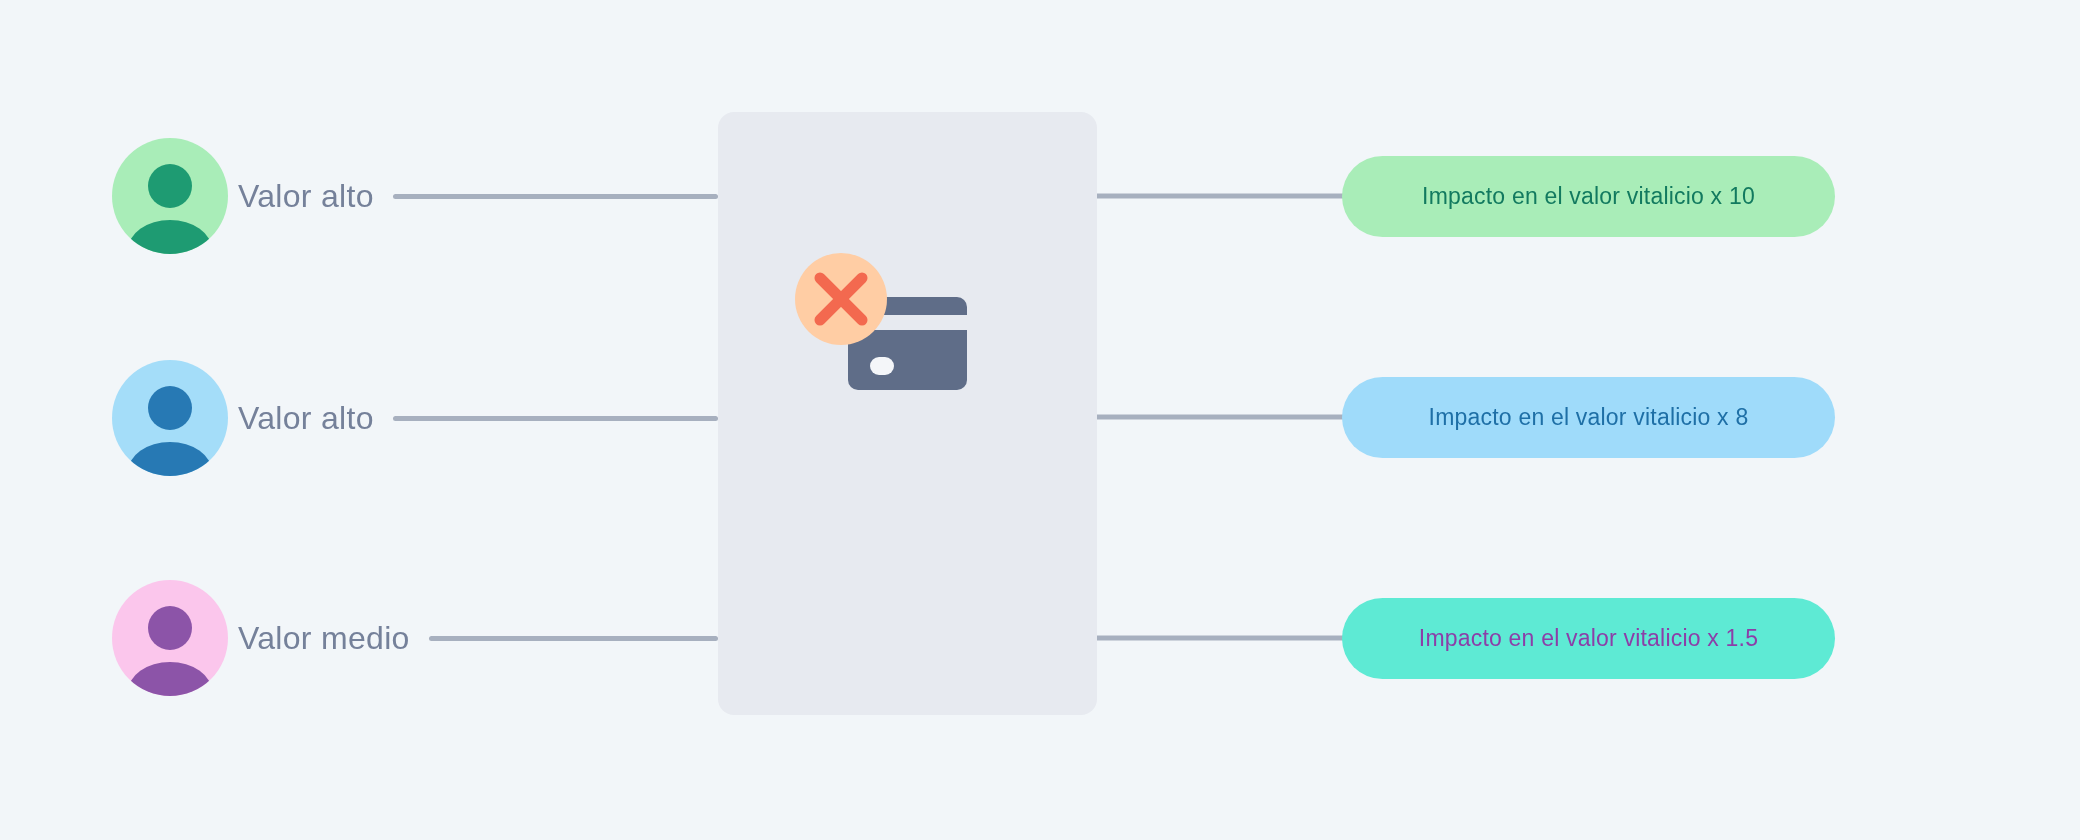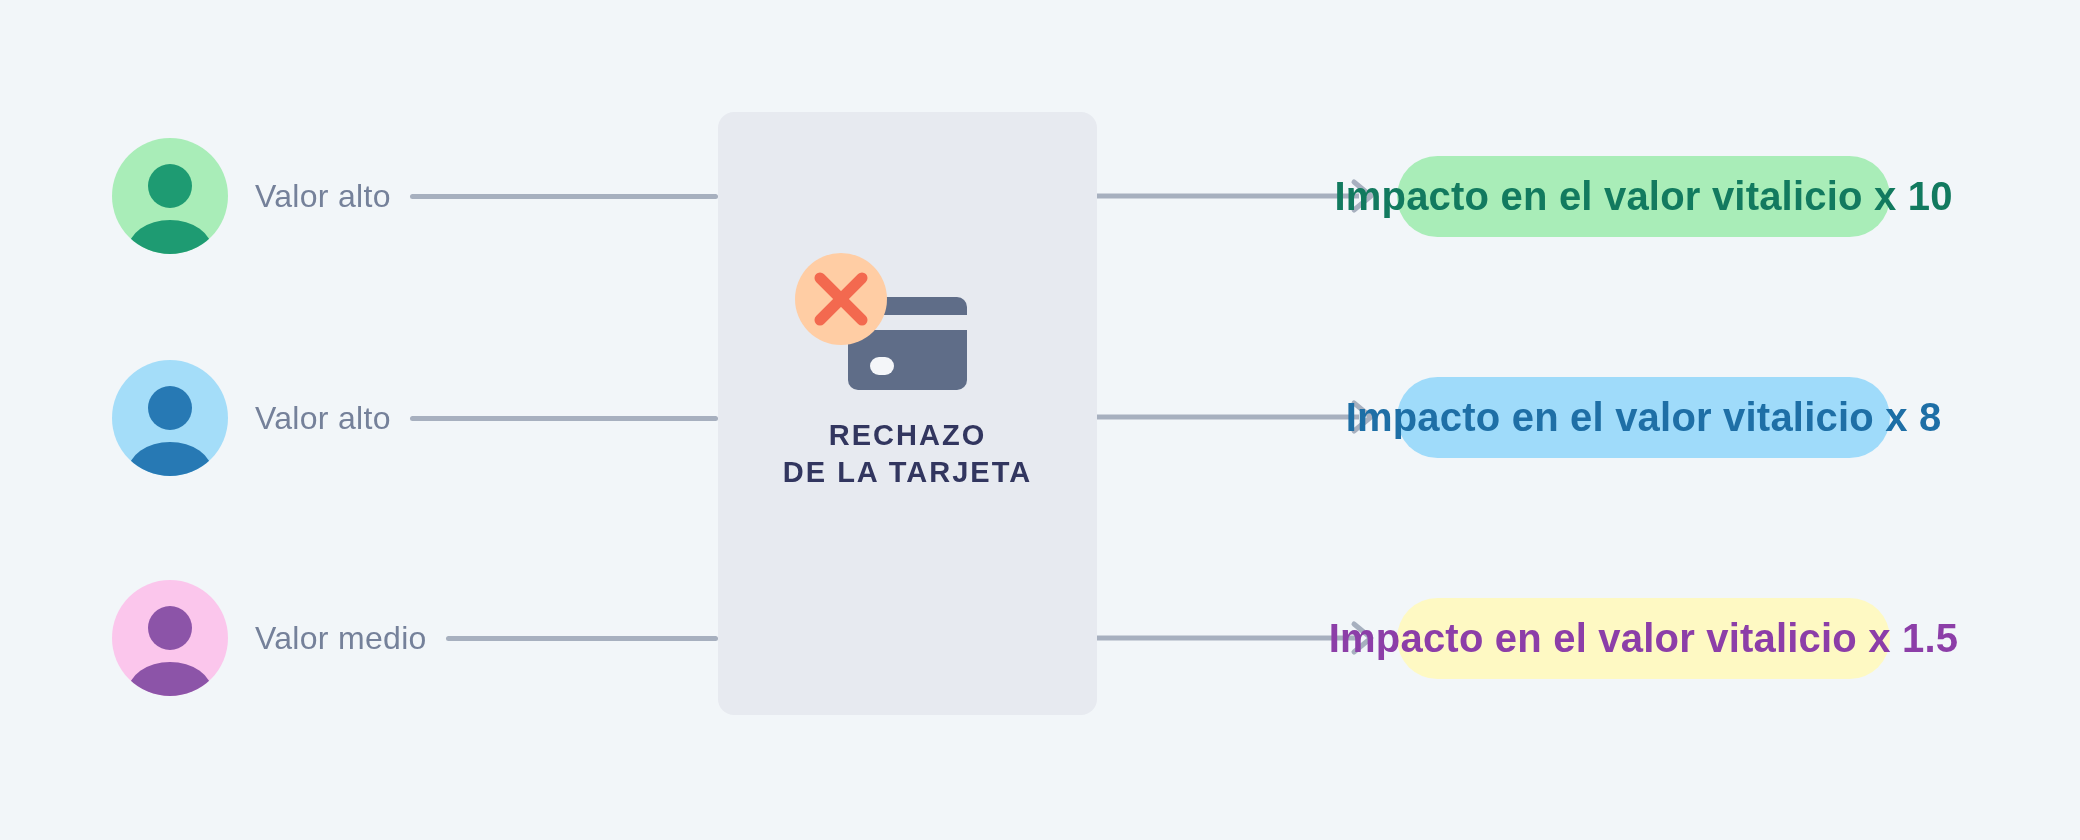--- a/index.html
+++ b/index.html
@@ -25,21 +25,21 @@
     position:absolute;left:16px;top:82px;width:84px;height:60px;border-radius:50%;
   }
   .avatar.green{background:#a9edb8;}
   .avatar.green .head,.avatar.green .shoulders{background:#1e9b72;}
   .avatar.blue{background:#a4ddf9;}
   .avatar.blue .head,.avatar.blue .shoulders{background:#2779b4;}
   .avatar.pink{background:#fbc6ec;}
   .avatar.pink .head,.avatar.pink .shoulders{background:#8c54a8;}
 
   .row-label{
-    margin-left:27px;flex:none;
+    margin-left:10px;flex:none;
     font-size:32px;font-weight:500;color:#75819a;letter-spacing:.3px;
     white-space:nowrap;
   }
   .line{
     flex:1;margin-left:19px;height:5px;border-radius:3px;background:#a7b0bf;
   }
 
   
   .center-card{
     position:absolute;left:718px;top:112px;width:379px;height:603px;
@@ -65,27 +65,27 @@
     position:absolute;left:0;top:305px;width:100%;
     text-align:center;color:#32365f;font-size:29px;font-weight:700;
     letter-spacing:2px;line-height:37px;
   }
 
   
   .arrow{position:absolute;left:1097px;}
 
   
   .pill{
-    position:absolute;left:1397px;width:493px;height:81px;border-radius:41px;
+    position:absolute;left:1342px;width:493px;height:81px;border-radius:41px;
     display:flex;align-items:center;justify-content:center;
-    font-size:40px;font-weight:700;letter-spacing:.2px;white-space:nowrap;
+    font-size:23px;font-weight:400;letter-spacing:.2px;white-space:nowrap;
   }
   .pill.green-pill{background:#a9edb8;color:#127a5f;}
   .pill.blue-pill{background:#9fdbfa;color:#1e6fa6;}
-  .pill.pink-pill{background:#fef9c3;color:#8c3ea8;}
+  .pill.pink-pill{background:#5eead4;color:#8c3ea8;}
 </style>
 </head>
 <body>
 
 <div class="row-left" style="top:138px">
   <div class="avatar green">
     <div class="head"></div>
     <div class="shoulders"></div>
   </div>
   <div class="row-label">Valor alto</div>
@@ -114,24 +114,20 @@
   <div class="cc-card">
     <div class="cc-stripe"></div>
     <div class="cc-chip"></div>
   </div>
   <div class="cc-badge">
     <svg width="92" height="92" viewBox="0 0 92 92">
       <line x1="25" y1="25" x2="67" y2="67" stroke="#f3694f" stroke-width="11" stroke-linecap="round"></line>
       <line x1="67" y1="25" x2="25" y2="67" stroke="#f3694f" stroke-width="11" stroke-linecap="round"></line>
     </svg>
   </div>
-  <div class="card-title">
-    <span>RECHAZO</span><br>
-    <span>DE LA TARJETA</span>
-  </div>
 </div>
 
 <svg class="arrow" style="top:174px" width="282" height="44" viewBox="0 0 282 44">
   <line x1="0" y1="22" x2="262" y2="22" stroke="#a7b0bf" stroke-width="5"></line>
   <path d="M257 8 L274 22 L257 36" fill="none" stroke="#a7b0bf" stroke-width="5" stroke-linecap="round" stroke-linejoin="round"></path>
 </svg>
 <svg class="arrow" style="top:395px" width="282" height="44" viewBox="0 0 282 44">
   <line x1="0" y1="22" x2="262" y2="22" stroke="#a7b0bf" stroke-width="5"></line>
   <path d="M257 8 L274 22 L257 36" fill="none" stroke="#a7b0bf" stroke-width="5" stroke-linecap="round" stroke-linejoin="round"></path>
 </svg>

